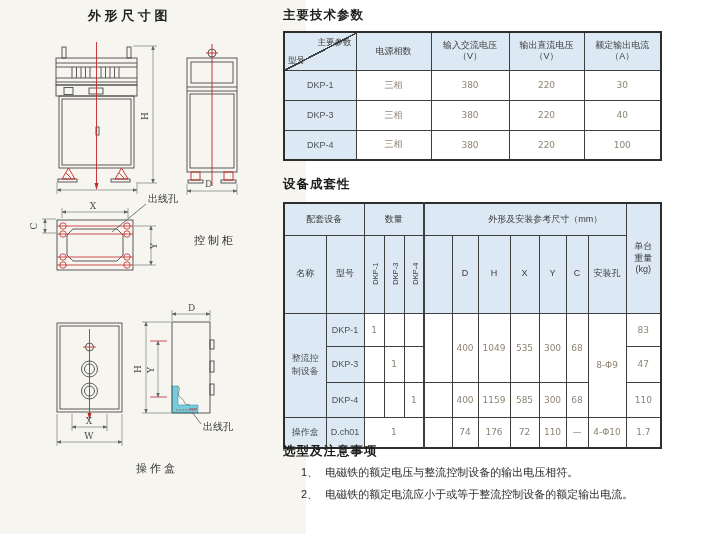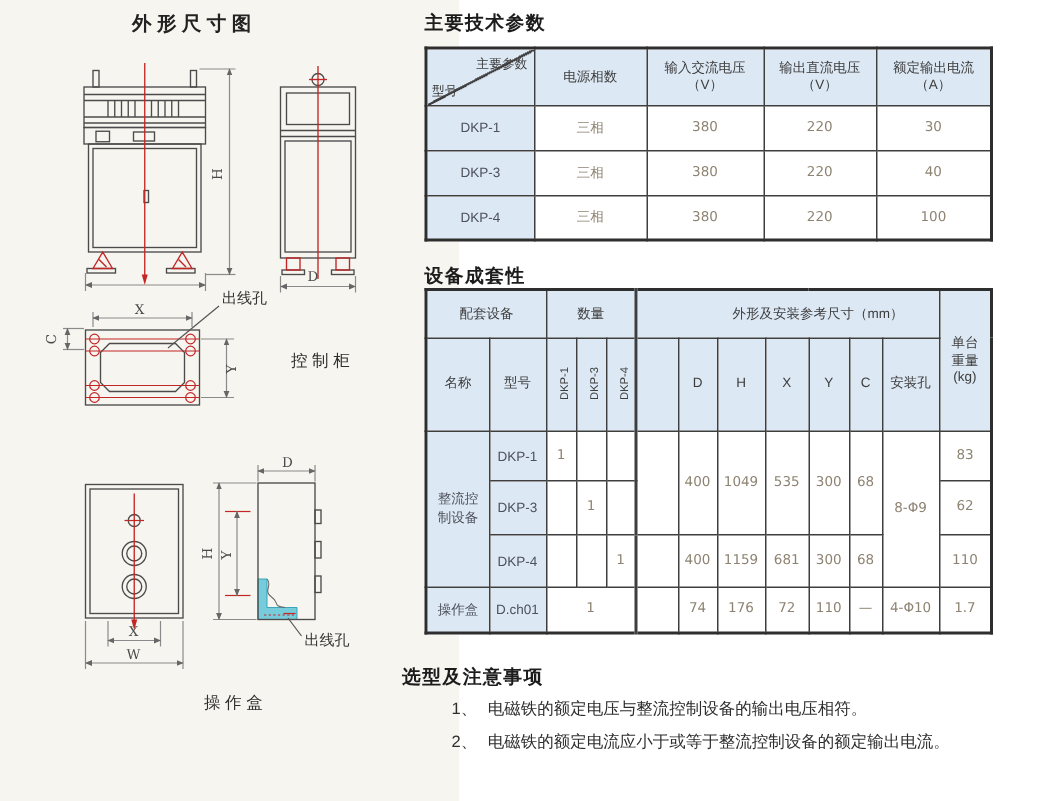--- a/index.html
+++ b/index.html
@@ -19,23 +19,23 @@
   .sec-title{position:absolute;margin:0;font-size:12.5px;font-weight:bold;color:#1c1c1c;letter-spacing:1px;text-align:center;}
   table{border-collapse:collapse;position:absolute;table-layout:fixed;background:#fff;}
   th,td{border:1px solid #3e3e3e;text-align:center;vertical-align:middle;padding:0;overflow:hidden;font-weight:normal;}
   .t1,.t2{border:2px solid #2e2e2e;}
   .hd{background:#dce8f4;color:#3d3d3d;font-size:9px;line-height:1.25;}
   .model{background:#dce8f4;color:#4d515a;font-size:9px;}
   .num{color:#8e8372;font-size:9px;font-family:"DejaVu Sans",sans-serif;}
   .t1{left:283px;top:31px;width:377px;}
   .t1 tr{height:30px;}
   .t1 tr.hrow{height:38px;}
-  .t2{left:283px;top:192px;width:377px;}
+  .t2{left:283px;top:202px;width:377px;}
   .t2 tr.hr1{height:32px;}
-  .t2 tr.hr2{height:62px;}
+  .t2 tr.hr2{height:78px;}
   .t2 tr.r1{height:33px;}
   .t2 tr.r2{height:36px;}
   .t2 tr.r3{height:35px;}
   .t2 tr.r4{height:31px;}
   .bl2{border-left-width:2px;padding-left:40px;}
   .vt{display:inline-block;transform:rotate(-90deg);white-space:nowrap;font-size:7.5px;color:#3d3d3d;}
   .diag{position:relative;background-color:#dce8f4;
     background-image:linear-gradient(to bottom right,rgba(0,0,0,0) 49%, #3e3e3e 49%, #3e3e3e 51.5%, rgba(0,0,0,0) 51.5%);}
   .diag .tr{position:absolute;top:4px;right:4px;font-size:8.5px;color:#3d3d3d;}
   .diag .bl{position:absolute;bottom:3px;left:3px;font-size:8.5px;color:#3d3d3d;}
@@ -332,52 +332,52 @@
     <td class="num" rowspan="2">300</td>
     <td class="num" rowspan="2">68</td>
     <td class="num" rowspan="3">8-Φ9</td>
     <td class="num">83</td>
   </tr>
   <tr class="r2">
     <td class="model">DKP-3</td>
     <td></td>
     <td class="num">1</td>
     <td></td>
-    <td class="num">62</td>
+    <td class="num">47</td>
   </tr>
   <tr class="r3">
     <td class="model">DKP-4</td>
     <td></td>
     <td></td>
     <td class="num">1</td>
     <td class="num bl2">820</td>
     <td class="num">400</td>
     <td class="num">1159</td>
-    <td class="num">681</td>
+    <td class="num">585</td>
     <td class="num">300</td>
     <td class="num">68</td>
     <td class="num">110</td>
   </tr>
   <tr class="r4">
     <td class="model">操作盒</td>
     <td class="model">D.ch01</td>
     <td class="num" colspan="3">1</td>
     <td class="num bl2">126</td>
     <td class="num">74</td>
     <td class="num">176</td>
     <td class="num">72</td>
     <td class="num">110</td>
     <td class="num">—</td>
     <td class="num">4-Φ10</td>
     <td class="num">1.7</td>
   </tr>
 </tbody>
   </table>
 
-<h3 class="sec-title" style="left:268px;top:443px;">选型及注意事项</h3>
+<h3 class="sec-title" style="left:283px;top:443px;">选型及注意事项</h3>
 
 <div class="notes-item" style="left:301px;top:465px;">
   <span>1、</span>
   <span>电磁铁的额定电压与整流控制设备的输出电压相符。</span>
 </div>
 <div class="notes-item" style="left:301px;top:487px;">
   <span>2、</span>
   <span>电磁铁的额定电流应小于或等于整流控制设备的额定输出电流。</span>
 </div>
 

